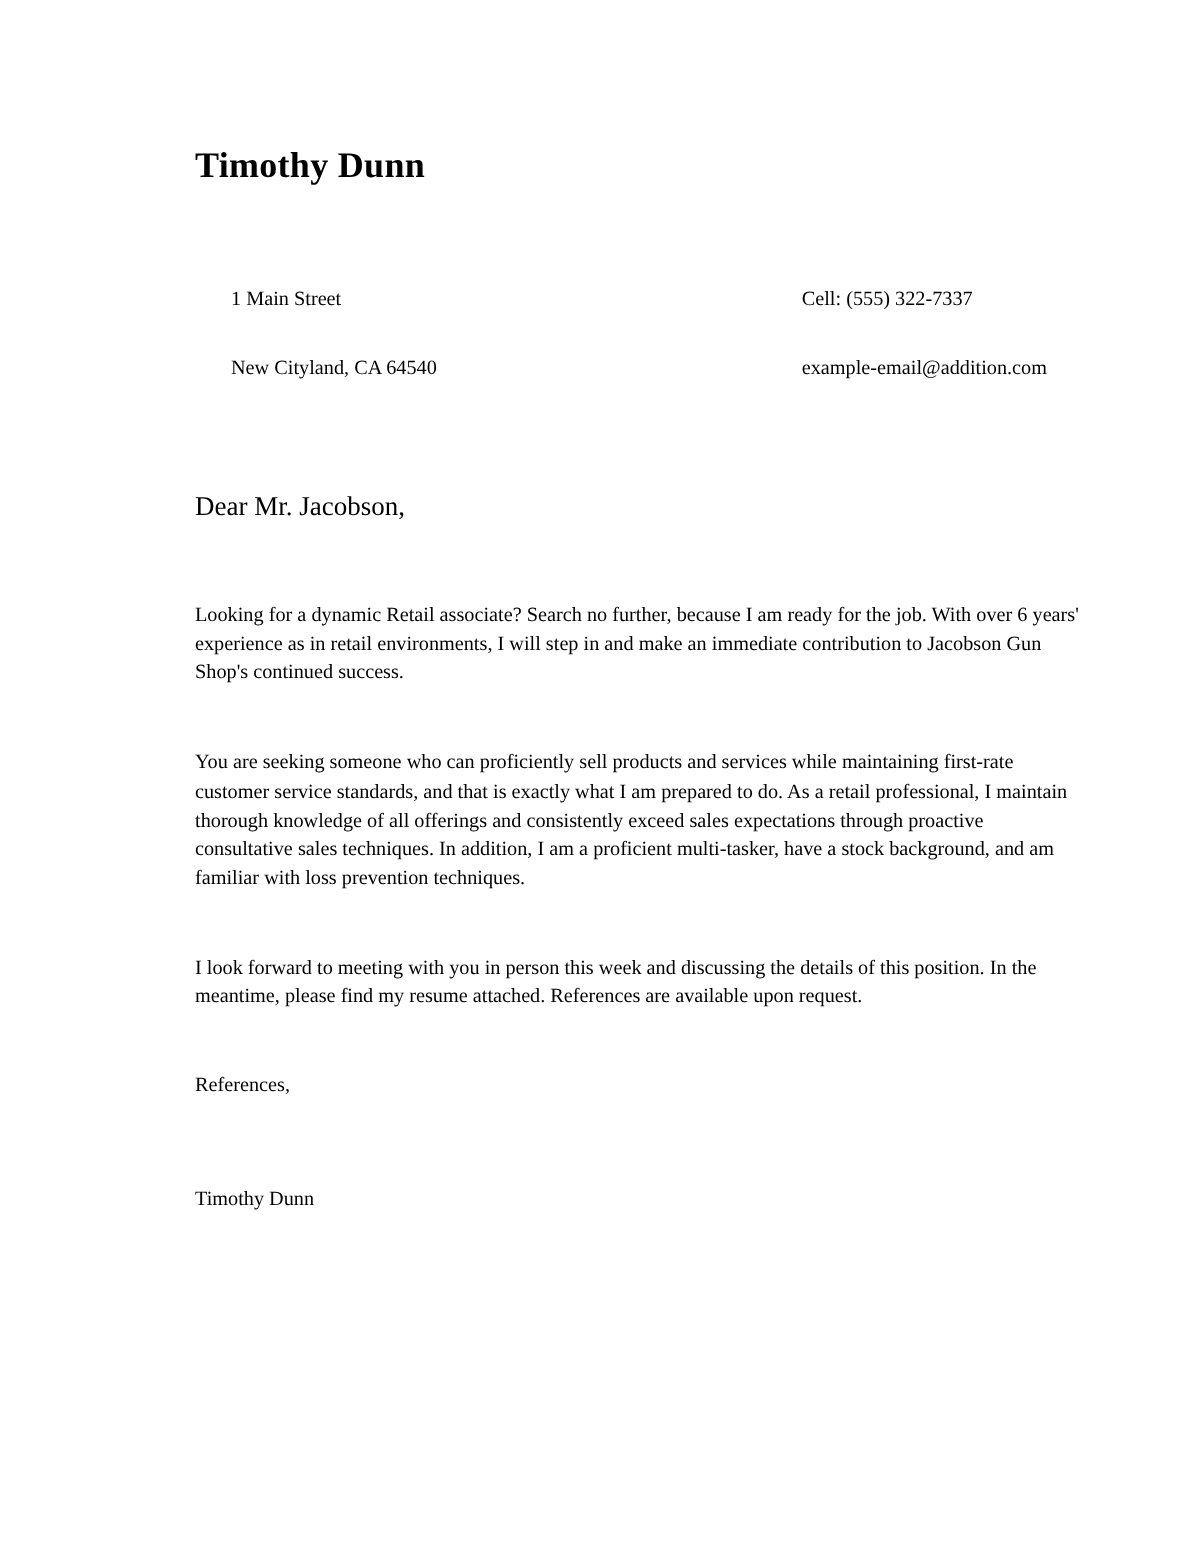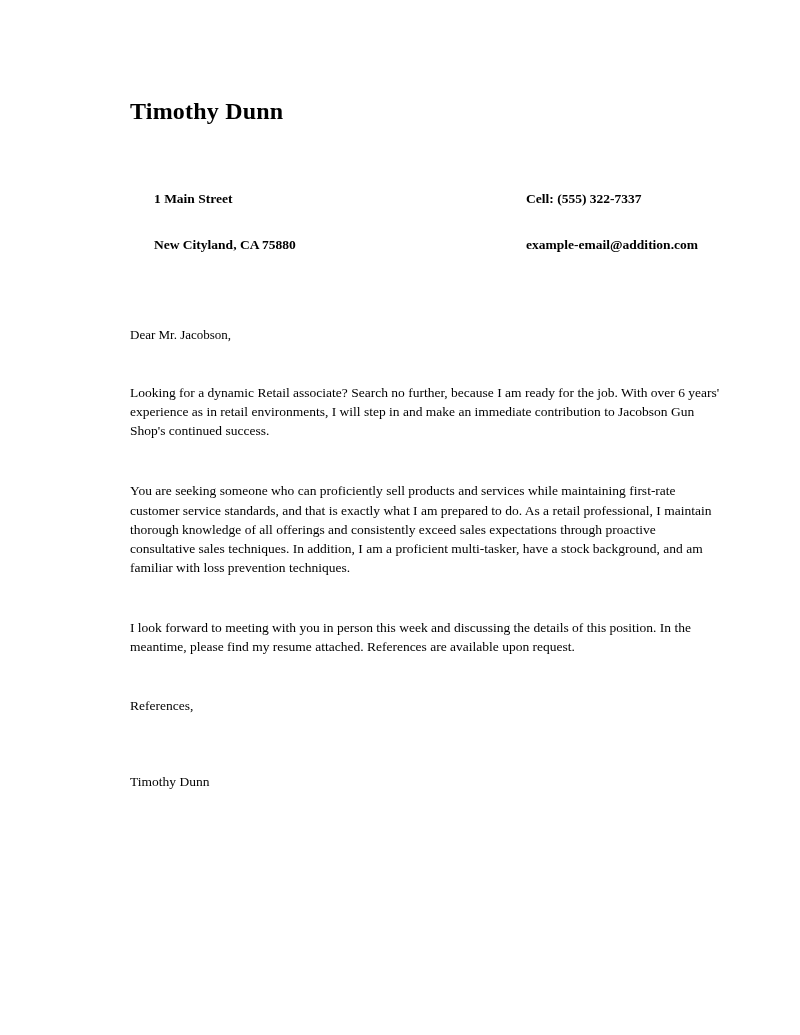--- a/index.html
+++ b/index.html
@@ -25,34 +25,33 @@
     font-size: 24px;
     font-weight: bold;
     letter-spacing: 0.2px;
     margin-bottom: 18px;
   }
   .contact-row {
     display: flex;
     justify-content: space-between;
     align-items: flex-start;
     margin-bottom: 26px;
-    font-weight: bold;
   }
   .contact-col {
     display: flex;
     flex-direction: column;
     gap: 6px;
     font-size: 13.5px;
   }
   .contact-col.right {
     text-align: left;
   }
   .salutation {
-    font-size: 13px;
-    margin-bottom: 16px;
+    font-size: 18px;
+    margin-bottom: 28px;
   }
   .para {
     font-size: 13.5px;
     line-height: 1.42;
     margin-bottom: 17px;
     max-width: 640px;
   }
   .closing {
     font-size: 13.5px;
     margin-top: 2px;
@@ -66,21 +65,21 @@
 <body>
 
 <div class="page">
   <div class="content">
 
     <div class="name">Timothy Dunn</div>
 
     <div class="contact-row">
       <div class="contact-col">
         <span>1 Main Street</span>
-        <span>New Cityland, CA 75880</span>
+        <span>New Cityland, CA 64540</span>
       </div>
       <div class="contact-col right">
         <span>Cell: (555) 322-7337</span>
         <span>example-email@addition.com</span>
       </div>
     </div>
 
     <div class="salutation">Dear Mr. Jacobson,</div>
 
     <p class="para">Looking for a dynamic Retail associate? Search no further, because I am ready for the job. With over 6 years' experience as in retail environments, I will step in and make an immediate contribution to Jacobson Gun Shop's continued success.</p>

